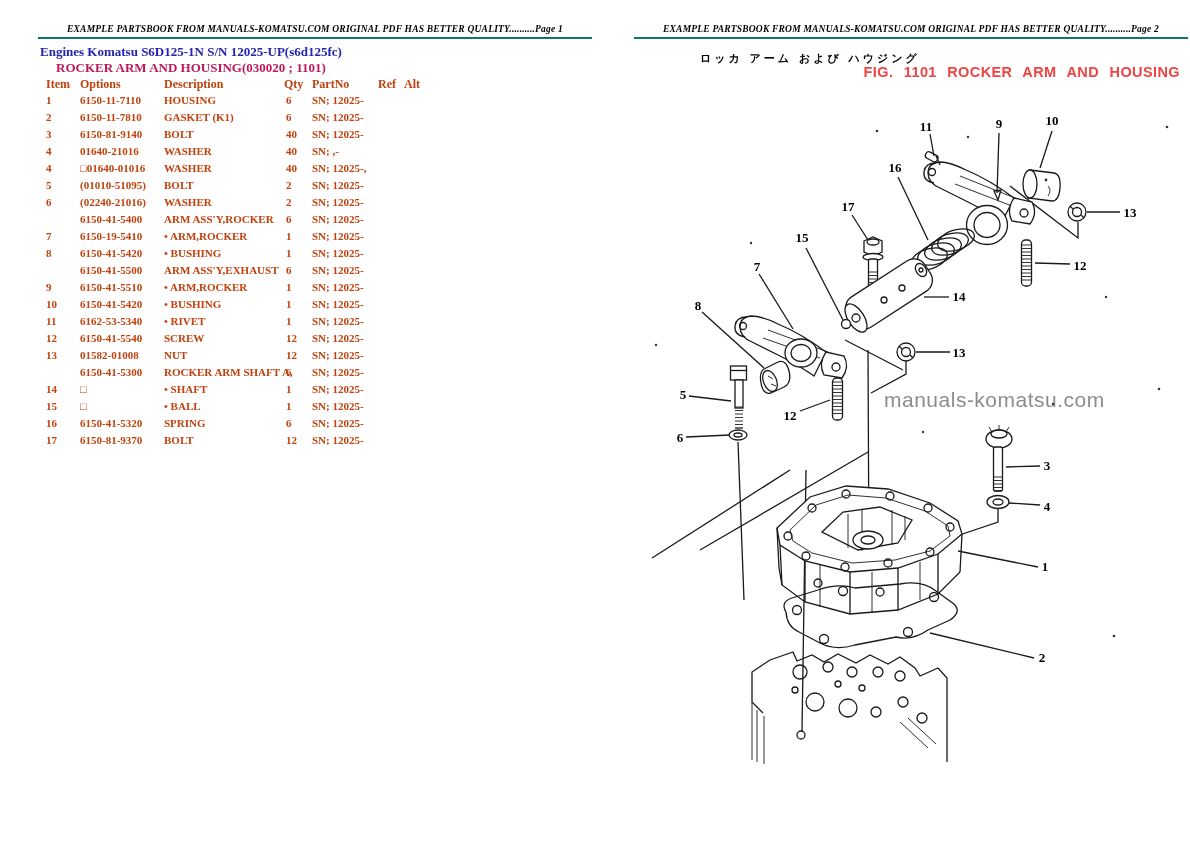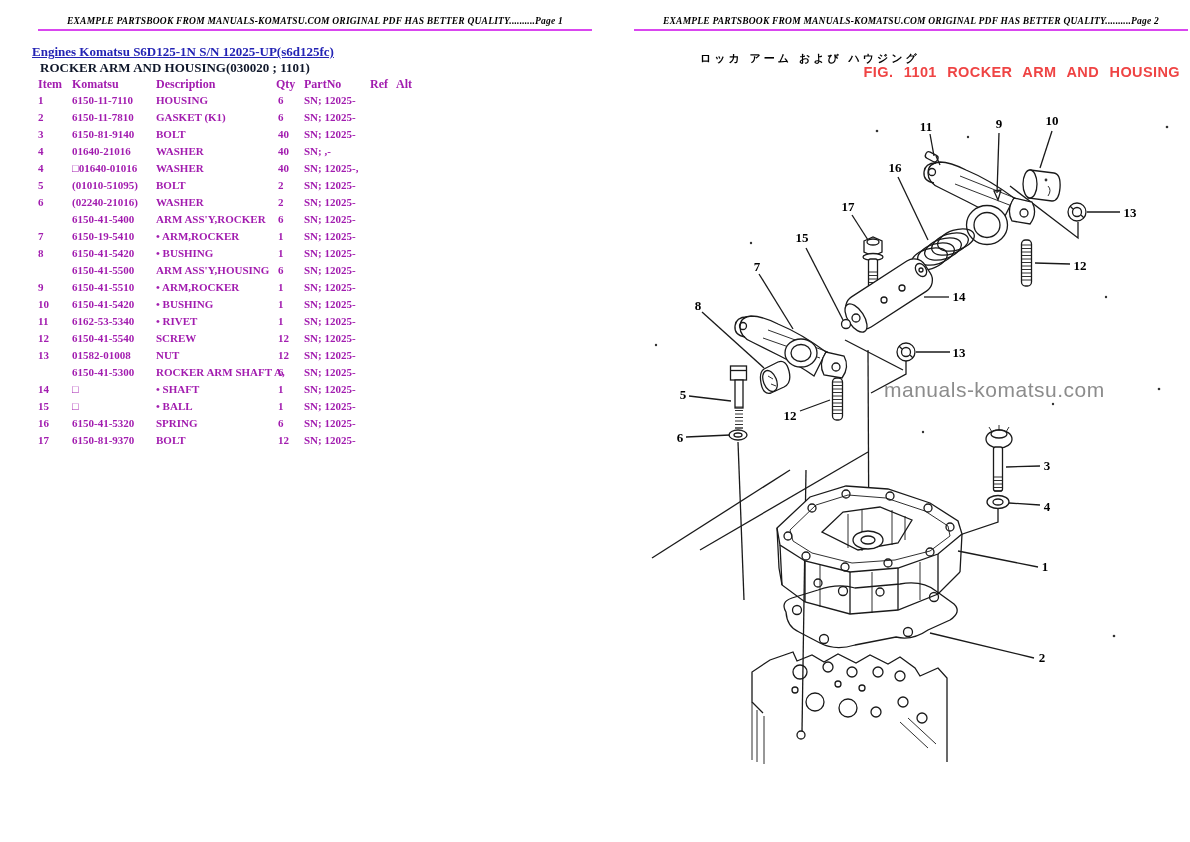--- a/index.html
+++ b/index.html
@@ -2,37 +2,37 @@
 <html style="--link: #2323b4; --ink: #1a1a1a; --wm: #8c8c8c;"><head>
 <meta charset="utf-8">
 <style>
   :root{ --link:#2323b4; --ink:#1a1a1a; --wm:#8c8c8c; }
   html,body{margin:0;padding:0;}
   body{
     width:1190px;height:842px;position:relative;background:#ffffff;
     font-family:"Liberation Serif",serif;color:var(--ink);overflow:hidden;
   }
   .page-header{
-    position:absolute;top:16px;height:13px;border-bottom:2px solid #d946ef;
+    position:absolute;top:24px;height:13px;border-bottom:2px solid #0f766e;
     font:italic 700 9.5px "Liberation Serif",serif;text-align:center;
     letter-spacing:.2px;white-space:nowrap;color:#000;
   }
   #hdr-left{left:38px;width:554px;}
   #hdr-right{left:634px;width:554px;}
   .breadcrumb{
-    position:absolute;left:32px;top:44px;
+    position:absolute;left:40px;top:44px;
     font:700 13px "Liberation Serif",serif;color:var(--link);
-    text-decoration:underline;white-space:nowrap;cursor:pointer;
+    white-space:nowrap;cursor:pointer;
   }
   .section-title{
-    position:absolute;left:40px;top:60px;
-    font:700 13px "Liberation Serif",serif;color:#0f172a;white-space:nowrap;text-align:center;
+    position:absolute;left:56px;top:60px;
+    font:700 13px "Liberation Serif",serif;color:#be185d;white-space:nowrap;text-align:center;
   }
   
-  #parts-table{position:absolute;left:34px;top:77px;width:400px;color:#a21caf;}
+  #parts-table{position:absolute;left:42px;top:77px;width:400px;color:#c2410c;}
   .thead{
     display:grid;grid-template-columns:38px 84px 120px 28px 66px 26px 28px;
     font:700 12px "Liberation Serif",serif;height:17px;align-items:baseline;
   }
   .trow{
     display:grid;grid-template-columns:38px 84px 120px 28px 130px;
     font:700 11px "Liberation Serif",serif;height:17px;align-items:baseline;
     white-space:nowrap;
   }
   .trow span{overflow:visible;}
@@ -42,21 +42,21 @@
   .jp-title{
     position:absolute;left:700px;top:51px;width:470px;
     font:700 11px "DejaVu Sans",sans-serif;letter-spacing:3px;color:#000;white-space:nowrap;
   }
   .fig-title{
     position:absolute;left:640px;top:64px;width:540px;text-align:right;
     font:700 14.5px "Liberation Sans",sans-serif;word-spacing:6px;
     letter-spacing:.4px;color:#ef4444;white-space:nowrap;
   }
   .watermark{
-    position:absolute;left:884px;top:378px;
+    position:absolute;left:884px;top:388px;
     font:400 21px "Liberation Sans",sans-serif;color:var(--wm);
     letter-spacing:.5px;white-space:nowrap;text-align:right;
   }
   #diagram{position:absolute;left:636px;top:95px;}
   #diagram path,#diagram line,#diagram polyline,#diagram ellipse,
   #diagram circle,#diagram rect,#diagram polygon{
     stroke:var(--ink);stroke-width:1.3;fill:none;vector-effect:none;
   }
   #diagram .f{fill:#fff;}
   #diagram .thin{stroke-width:.9;}
@@ -70,21 +70,21 @@
 
 <div id="hdr-left" class="page-header">EXAMPLE PARTSBOOK FROM MANUALS-KOMATSU.COM ORIGINAL PDF HAS BETTER QUALITY..........Page 1</div>
 
 <a class="breadcrumb">Engines Komatsu S6D125-1N S/N 12025-UP(s6d125fc)</a>
 
 <div class="section-title">ROCKER ARM AND HOUSING(030020 ; 1101)</div>
 
 <div id="parts-table">
   <div class="thead" id="table-head">
       <span style="padding-left: 4px;">Item</span>
-      <span>Komatsu</span>
+      <span>Options</span>
       <span>Description</span>
       <span>Qty</span>
       <span>PartNo</span>
       <span>Ref</span>
       <span>Alt</span>
     </div>
   <div id="table-body">
       <div class="trow">
         <span class="c-item">1</span>
         <span class="c-part">6150-11-7110</span>
@@ -151,21 +151,21 @@
       <div class="trow">
         <span class="c-item">8</span>
         <span class="c-part">6150-41-5420</span>
         <span class="c-desc">• BUSHING</span>
         <span class="c-qty">1</span>
         <span class="c-opt">SN; 12025-</span>
       </div>
       <div class="trow">
         <span class="c-item"></span>
         <span class="c-part">6150-41-5500</span>
-        <span class="c-desc">ARM ASS'Y,HOUSING</span>
+        <span class="c-desc">ARM ASS'Y,EXHAUST</span>
         <span class="c-qty">6</span>
         <span class="c-opt">SN; 12025-</span>
       </div>
       <div class="trow">
         <span class="c-item">9</span>
         <span class="c-part">6150-41-5510</span>
         <span class="c-desc">• ARM,ROCKER</span>
         <span class="c-qty">1</span>
         <span class="c-opt">SN; 12025-</span>
       </div>

